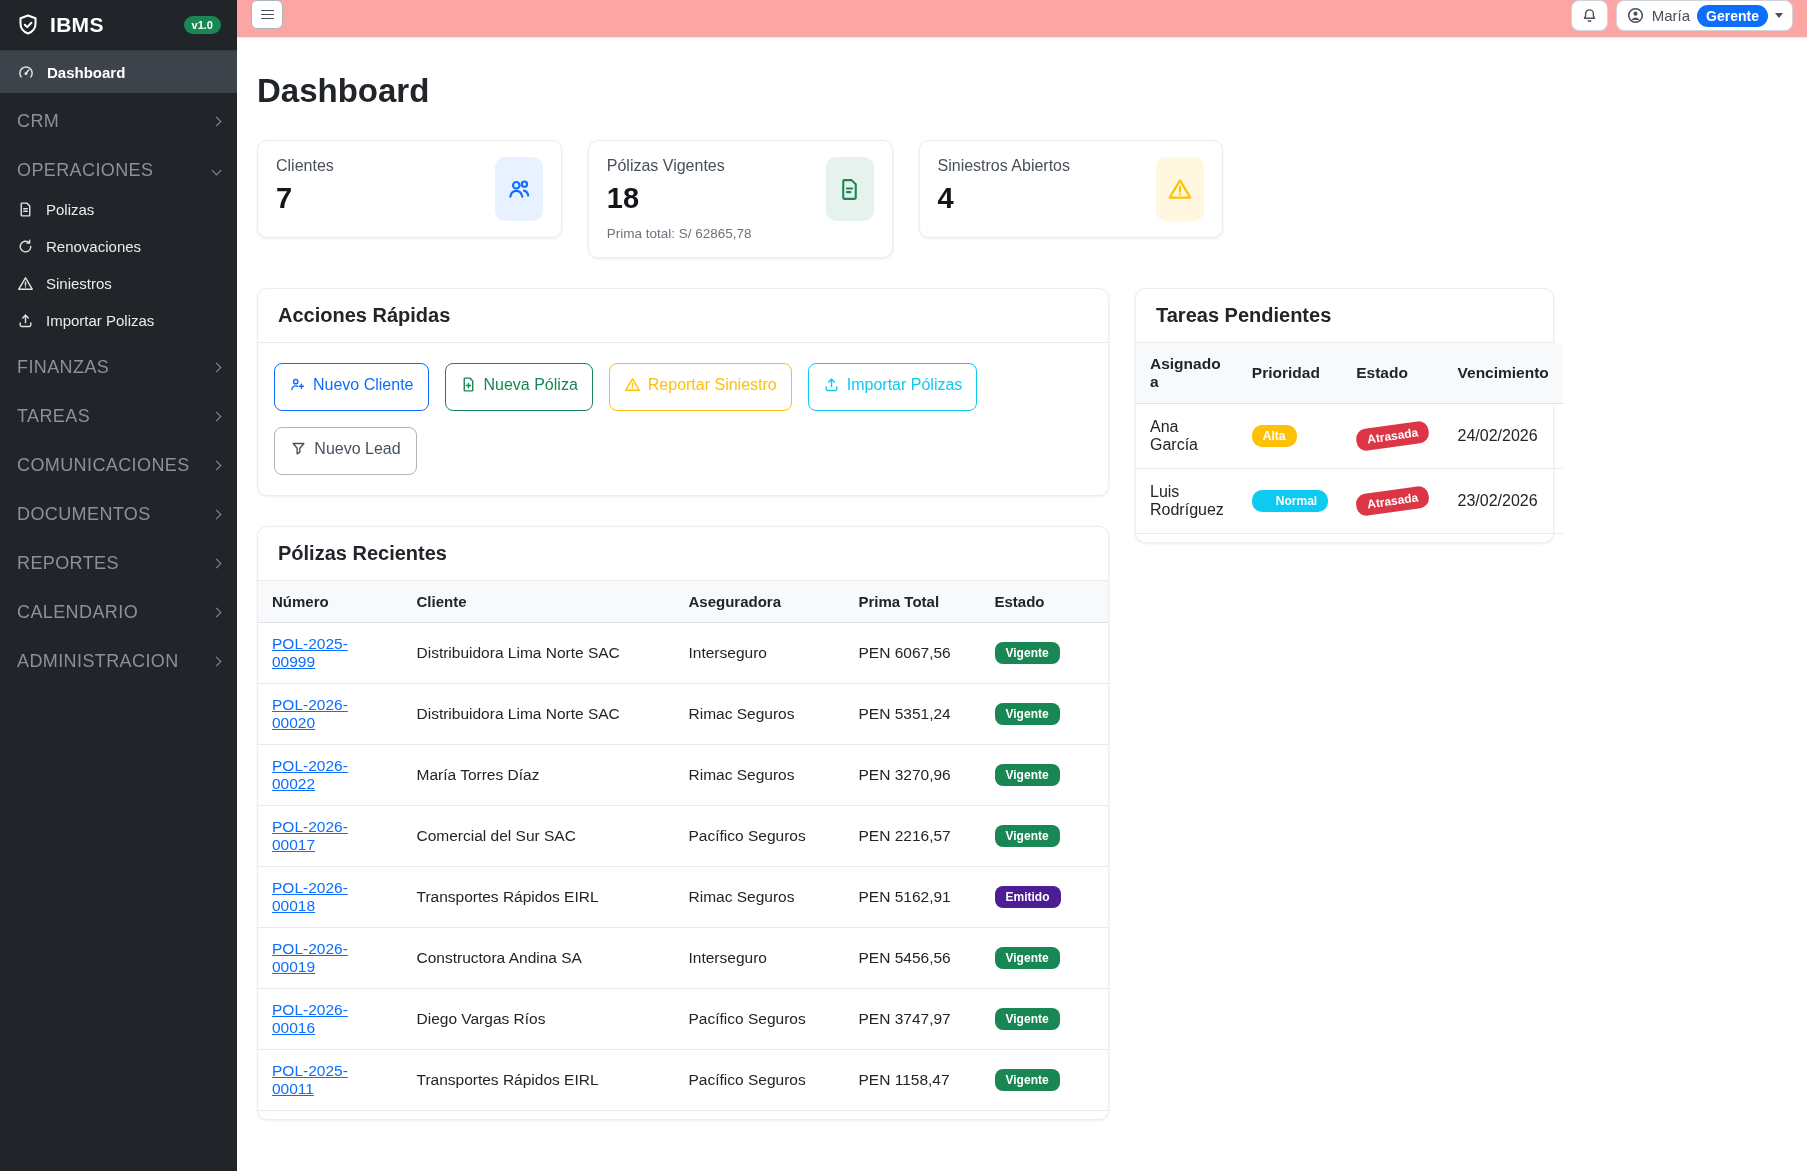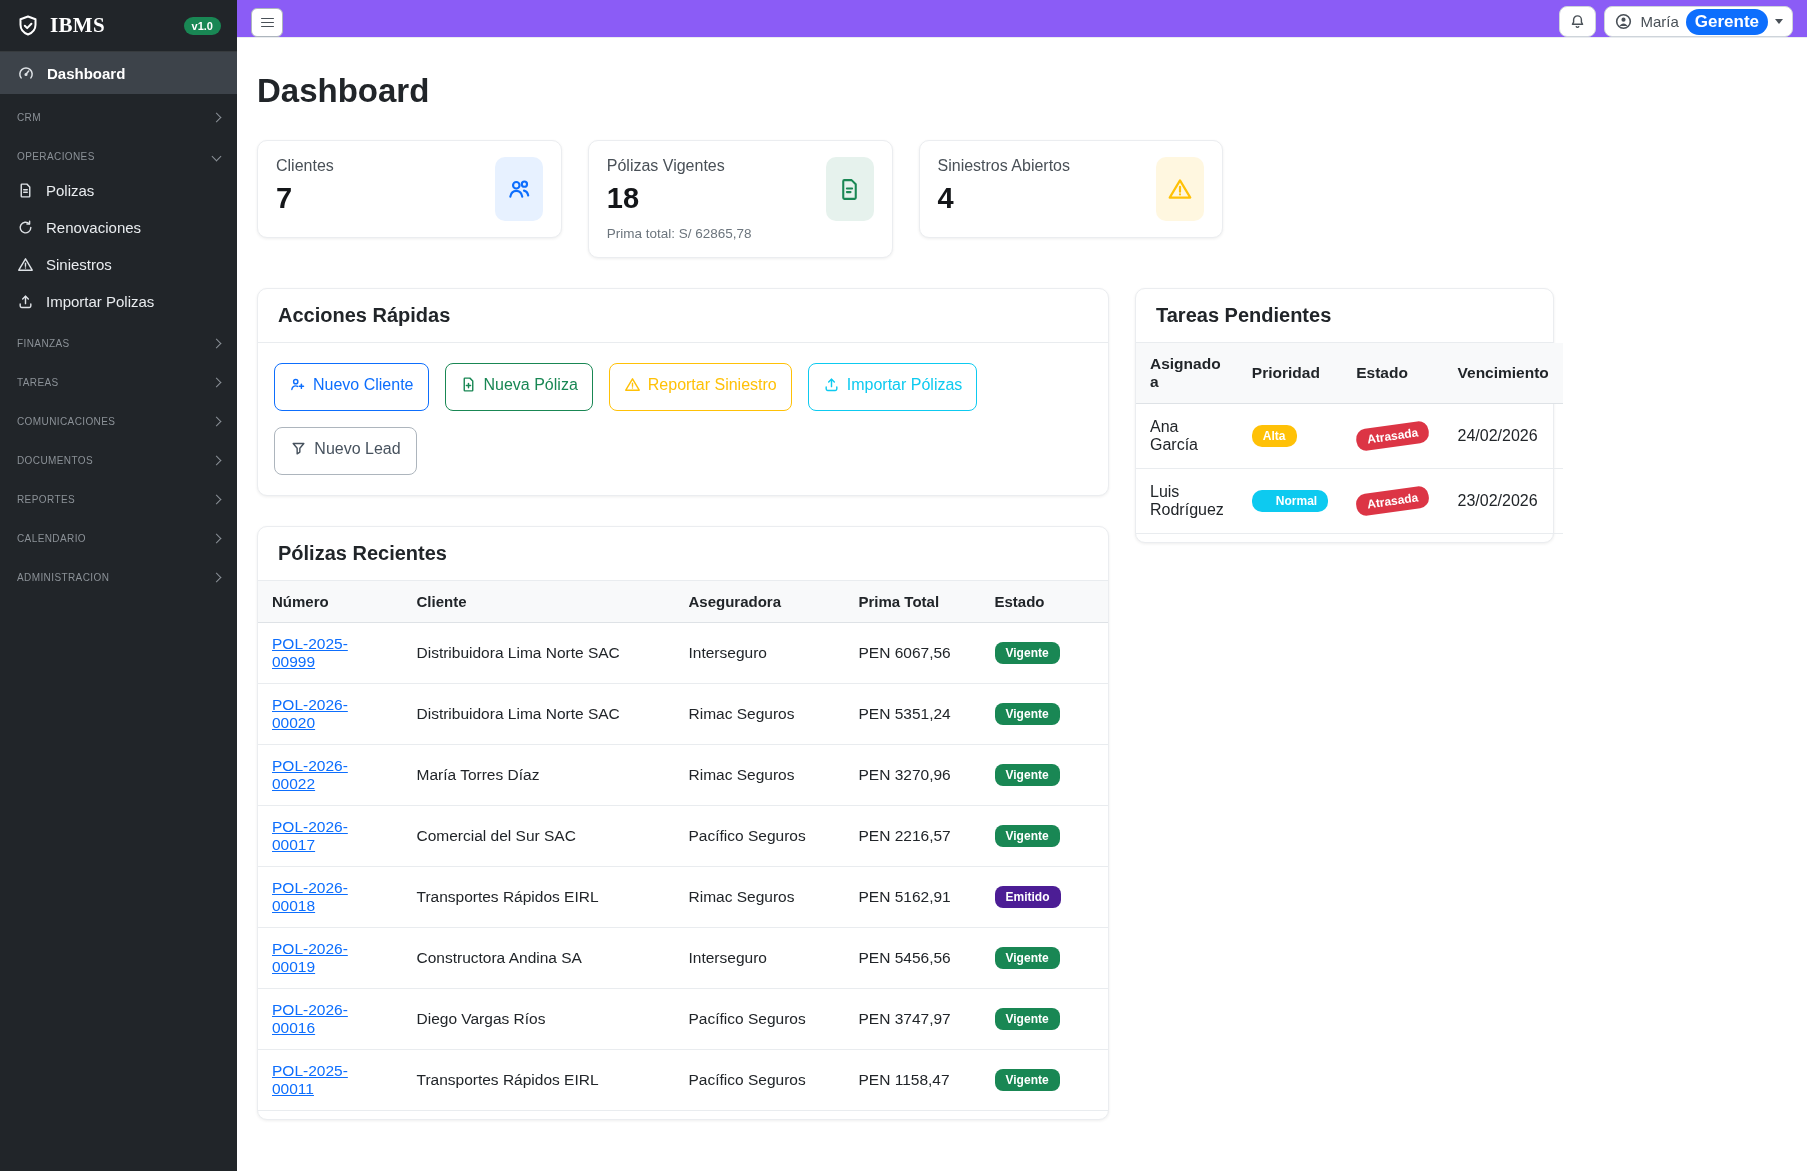--- a/index.html
+++ b/index.html
@@ -5,51 +5,51 @@
   * { box-sizing: border-box; }
   html,body { margin:0; padding:0; background:#fff; color:#212529;
               font-family:"Liberation Sans", sans-serif; }
   .app { display:flex; min-height:1171px; width:1807px; }
 
   
   .sidebar { width:237px; flex-shrink:0; background:#212529; color:#fff; }
   .brand { display:flex; align-items:center; gap:10px; padding:13px 16px;
            border-bottom:1px solid rgba(255,255,255,.1); }
   .brand-icon { display:flex; color:#fff; }
-  .brand-name { font-size:21px; font-weight:700; letter-spacing:.3px;font-family:Liberation Serif, serif; }
+  .brand-name { font-size:21px; font-weight:700; letter-spacing:.3px; }
   .version-badge { margin-left:auto; background:#198754; color:#fff; font-size:11px;
                    font-weight:700; padding:3px 8px; border-radius:999px; }
   .nav-item { display:flex; align-items:center; gap:12px; padding:10px 17px;
               font-size:15px; color:#e9ecef; cursor:pointer; }
   .nav-item .nav-ico { display:flex; color:#dee2e6; }
   .nav-item.active { background:#3d434a; color:#fff; font-weight:700; padding:12px 17px; }
   .nav-group { display:flex; align-items:center; justify-content:space-between;
-               padding:10px 17px; margin-top:8px; font-size:10px; color:#8b9197;
+               padding:10px 17px; margin-top:8px; font-size:18px; color:#8b9197;
                letter-spacing:.4px; cursor:pointer; }
   .chev { width:7px; height:7px; border-right:1.8px solid #8b9197;
           border-bottom:1.8px solid #8b9197; }
   .chev.right { transform:rotate(-45deg); }
   .chev.down  { transform:rotate(45deg); }
 
   
   .main { flex:1; min-width:0; }
-  .topbar { background:#8b5cf6; border-bottom:1px solid #e9ecef; height:38px;
-            display:flex; align-items:flex-end; justify-content:space-between; padding:0 14px; }
+  .topbar { background:#fca5a5; border-bottom:1px solid #e9ecef; height:38px;
+            display:flex; align-items:flex-start; justify-content:space-between; padding:0 14px; }
   .hamburger-btn { width:32px; height:29px; border:1px solid #adb5bd; border-radius:6px;
                    background:#fff; display:flex; flex-direction:column; justify-content:center;
                    align-items:center; gap:2.5px; cursor:pointer; }
   .hamburger-btn i { width:13px; height:1.6px; background:#495057; border-radius:1px; }
   .topbar-right { display:flex; align-items:center; gap:8px; }
   .icon-btn { width:37px; height:31px; border:1px solid #ced4da; border-radius:8px;
               background:#fff; color:#495057; display:flex; align-items:center;
               justify-content:center; cursor:pointer; }
   .user-btn { height:31px; border:1px solid #ced4da; border-radius:8px; background:#fff;
               display:flex; align-items:center; gap:7px; padding:0 9px; color:#495057;
               font-size:15px; cursor:pointer; }
-  .role-badge { background:#0d6efd; color:#fff; font-size:17px; font-weight:700;
+  .role-badge { background:#0d6efd; color:#fff; font-size:14px; font-weight:700;
                 padding:3px 9px; border-radius:999px; }
   .caret-down { width:0; height:0; border-left:4px solid transparent;
                 border-right:4px solid transparent; border-top:5px solid #495057; }
 
   
   .content { padding:22px 20px 40px; max-width:1337px; }
   .page-title { font-size:33px; font-weight:700; margin:12px 0 30px; }
 
   .stats-row { display:grid; grid-template-columns:repeat(4,1fr); gap:26px; align-items:start; }
   .card, .stat-card { background:#fff; border:1px solid #ebedf0; border-radius:10px;

